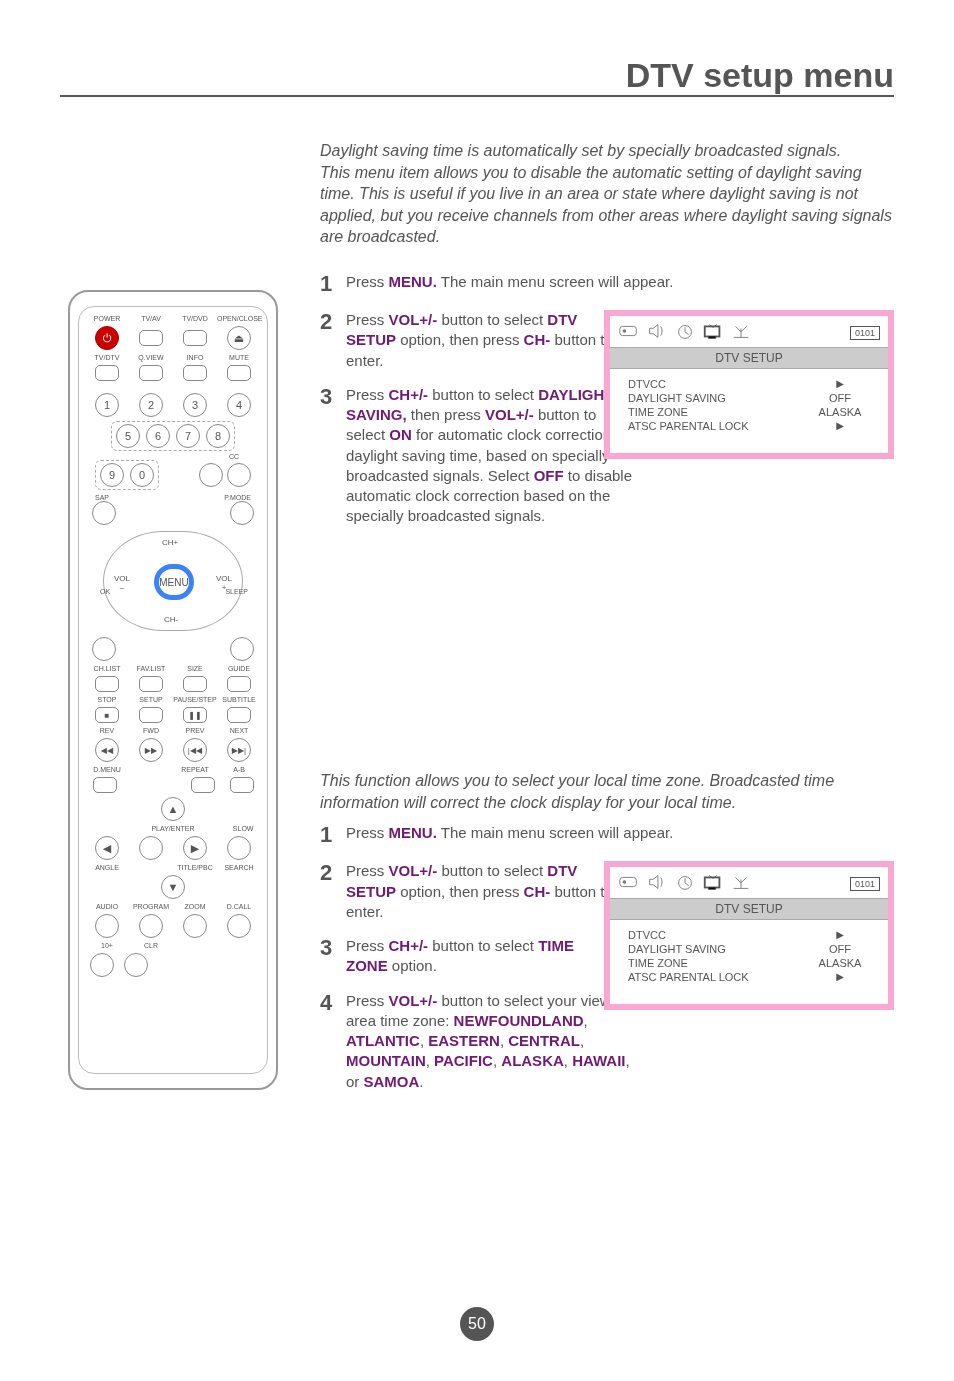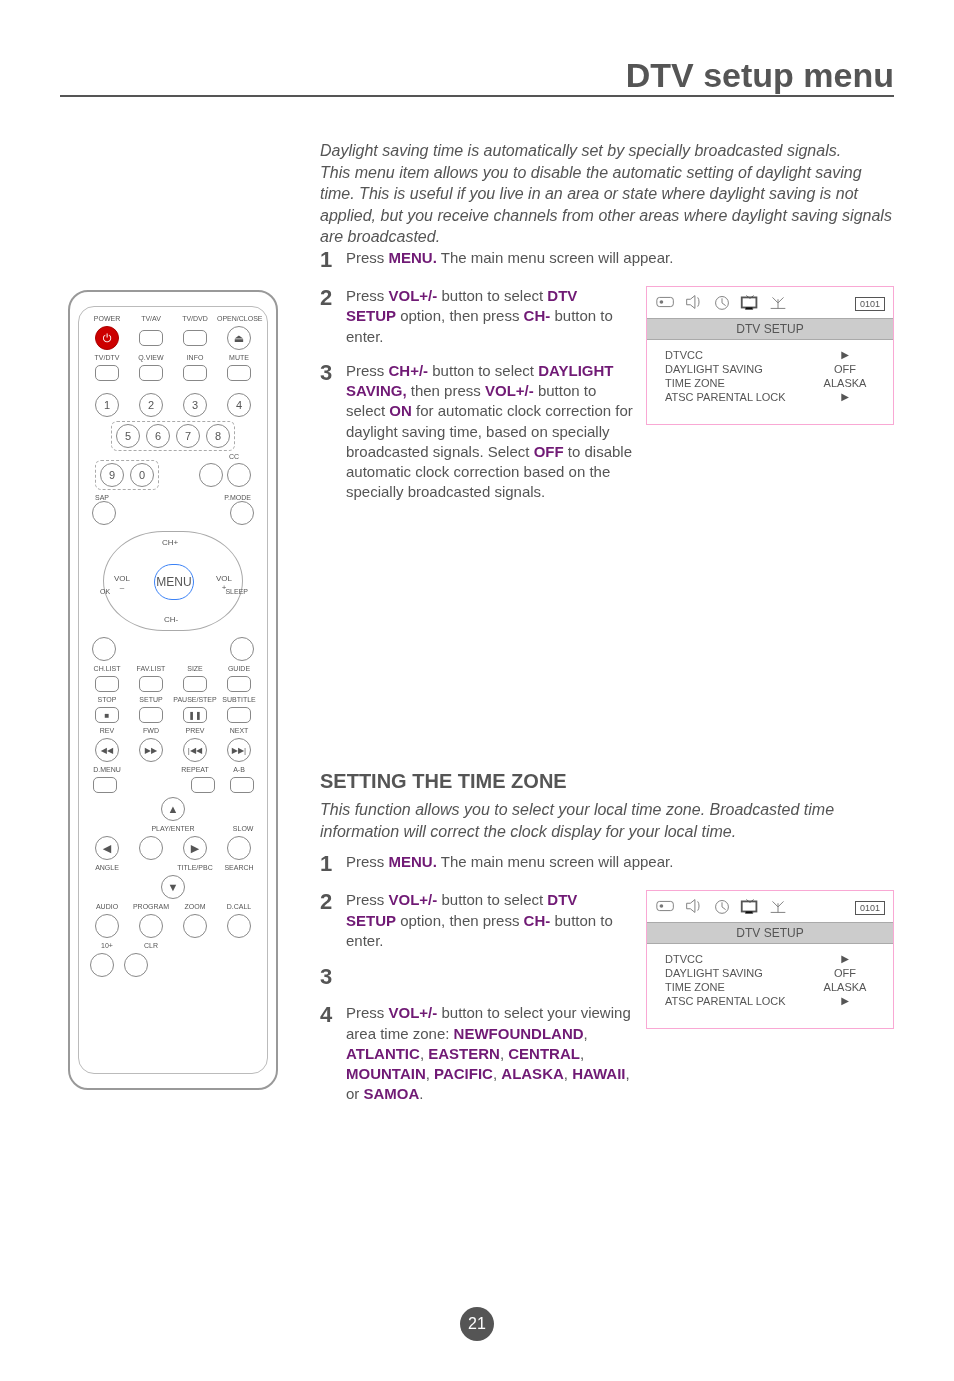--- a/index.html
+++ b/index.html
@@ -55,21 +55,21 @@
     display: inline-block; background: #fff;
   }
   .btn-red { background: #c00; border-color: #a00; color: #fff; }
   .btn-stop { background:#fff; display:flex;align-items:center;justify-content:center;font-size:8px; }
   .ring {
     width: 140px; height: 100px; border: 1px solid #aaa; border-radius: 60px/50px;
     margin: 6px auto; position: relative;
   }
   .ring .center {
     position: absolute; top: 32px; left: 50px; width: 40px; height: 36px;
-    border: 1px solid #3b82f6; border-radius: 20px; font-size: 12px; display:flex;align-items:center;justify-content:center;
+    border: 5px solid #3b82f6; border-radius: 20px; font-size: 10px; display:flex;align-items:center;justify-content:center;
   }
   .ring .side { position: absolute; font-size: 8px; }
   .ring .top { top: 6px; left: 58px; text-align: center; }
   .ring .bot { bottom: 6px; left: 60px; }
   .ring .left { top: 42px; left: 10px; }
   .ring .right { top: 42px; right: 10px; }
   .ring .ok { position:absolute; top:56px; left:-4px; font-size:7px; }
   .ring .sleep { position:absolute; top:56px; right:-6px; font-size:7px; }
   .dashbox { border:1px dashed #aaa; border-radius:6px; padding:2px 4px; display:inline-flex; gap:6px; }
   .cc-label { font-size:7px; text-align:right; margin-top:-2px; margin-right:22px; }
@@ -84,20 +84,21 @@
     font-size: 20px;
     font-weight: bold;
     color: #555;
     margin-bottom: 6px;
   }
   .intro {
     font-style: italic;
     font-size: 16px;
     color: #555;
     line-height: 1.35;
+    margin-bottom: 24px;
   }
   .step {
     display: flex;
     align-items: flex-start;
     margin-bottom: 14px;
   }
   .step .num {
     font-size: 22px;
     font-weight: bold;
     color: #555;
@@ -108,22 +109,22 @@
     font-size: 15px;
     color: #555;
     line-height: 1.35;
     max-width: 270px;
   }
   .step .txt.wide { max-width: 520px; }
   .step strong { color: #701a75; }
   .osd {
     position: absolute;
     right: 0;
-    width: 248px;
-    border: 1px solid #f9a8d4;
+    width: 290px;
+    border: 6px solid #f9a8d4;
     background: #fff;
     font-size: 12px;
     color: #555;
   }
   .osd-icons {
     display: flex; align-items: center; justify-content: space-between;
     padding: 6px 8px 4px 8px;
   }
   .osd-icons .iconset { display:flex; gap:6px; align-items:center; flex:1; }
   .osd-icons svg { width:22px; height:18px; }
@@ -419,40 +420,42 @@
         <div class="osd-row">
             <span>ATSC PARENTAL LOCK</span>
             <span class="v tri">▶</span>
           </div>
       </div>
     </div>
   </div>
 </div>
 
 <div class="section2">
-  <div class="section-title">SETTING THE TIME ZONE</div>
   <div class="intro" style="margin-bottom:10px">This function allows you to select your local time zone. Broadcasted time information will correct the clock display for your local time.</div>
 
   <div class="step">
     <div class="num">1</div>
     <div class="txt wide">
       <span>Press </span><strong>MENU.</strong><span> The main menu screen will appear.</span>
     </div>
   </div>
 
   <div style="position:relative">
     <div class="step">
       <div class="num">2</div>
       <div class="txt">
         <span>Press </span><strong>VOL+/-</strong><span> button to select </span><strong>DTV SETUP</strong><span> option, then press </span><strong>CH-</strong><span> button to enter.</span>
       </div>
     </div>
 
     <div class="step">
       <div class="num">3</div>
+      <div class="txt">
+        <span>Press </span><strong>CH+/-</strong><span> button to select </span><strong>TIME ZONE</strong><span> option.</span>
+      </div>
     </div>
 
     <div class="step">
       <div class="num">4</div>
       <div class="txt" style="max-width:290px">
         <span>Press </span><strong>VOL+/-</strong><span> button to select your viewing area time zone: </span><strong>NEWFOUNDLAND</strong><span>, </span><strong>ATLANTIC</strong><span>, </span><strong>EASTERN</strong><span>, </span><strong>CENTRAL</strong><span>, </span><strong>MOUNTAIN</strong><span>, </span><strong>PACIFIC</strong><span>, </span><strong>ALASKA</strong><span>, </span><strong>HAWAII</strong><span>, or </span><strong>SAMOA</strong><span>.</span>
       </div>
     </div>
 
     <div class="osd" style="top:0">
@@ -497,13 +500,13 @@
           </div>
         <div class="osd-row">
             <span>ATSC PARENTAL LOCK</span>
             <span class="v tri">▶</span>
           </div>
       </div>
     </div>
   </div>
 </div>
 
-<div class="pagefoot">21</div>
+<div class="pagefoot">50</div>
 
 </body></html>

